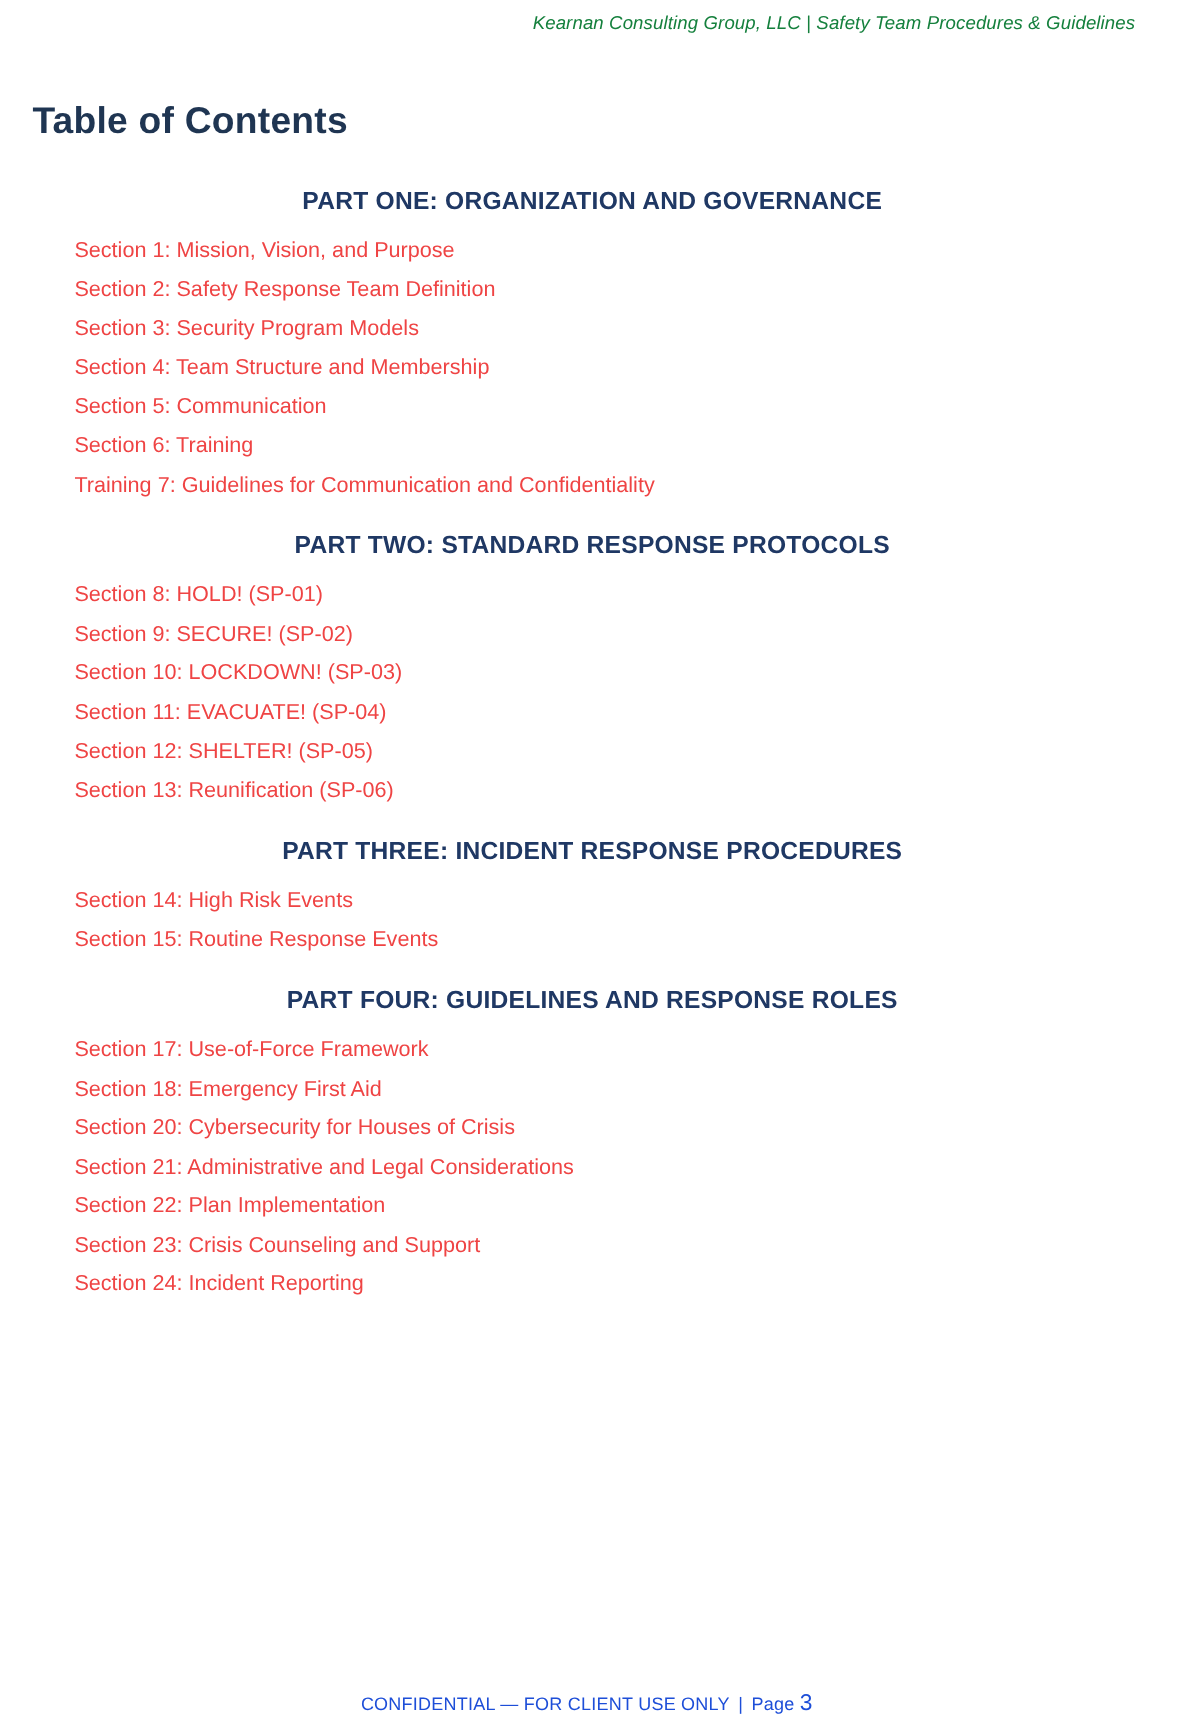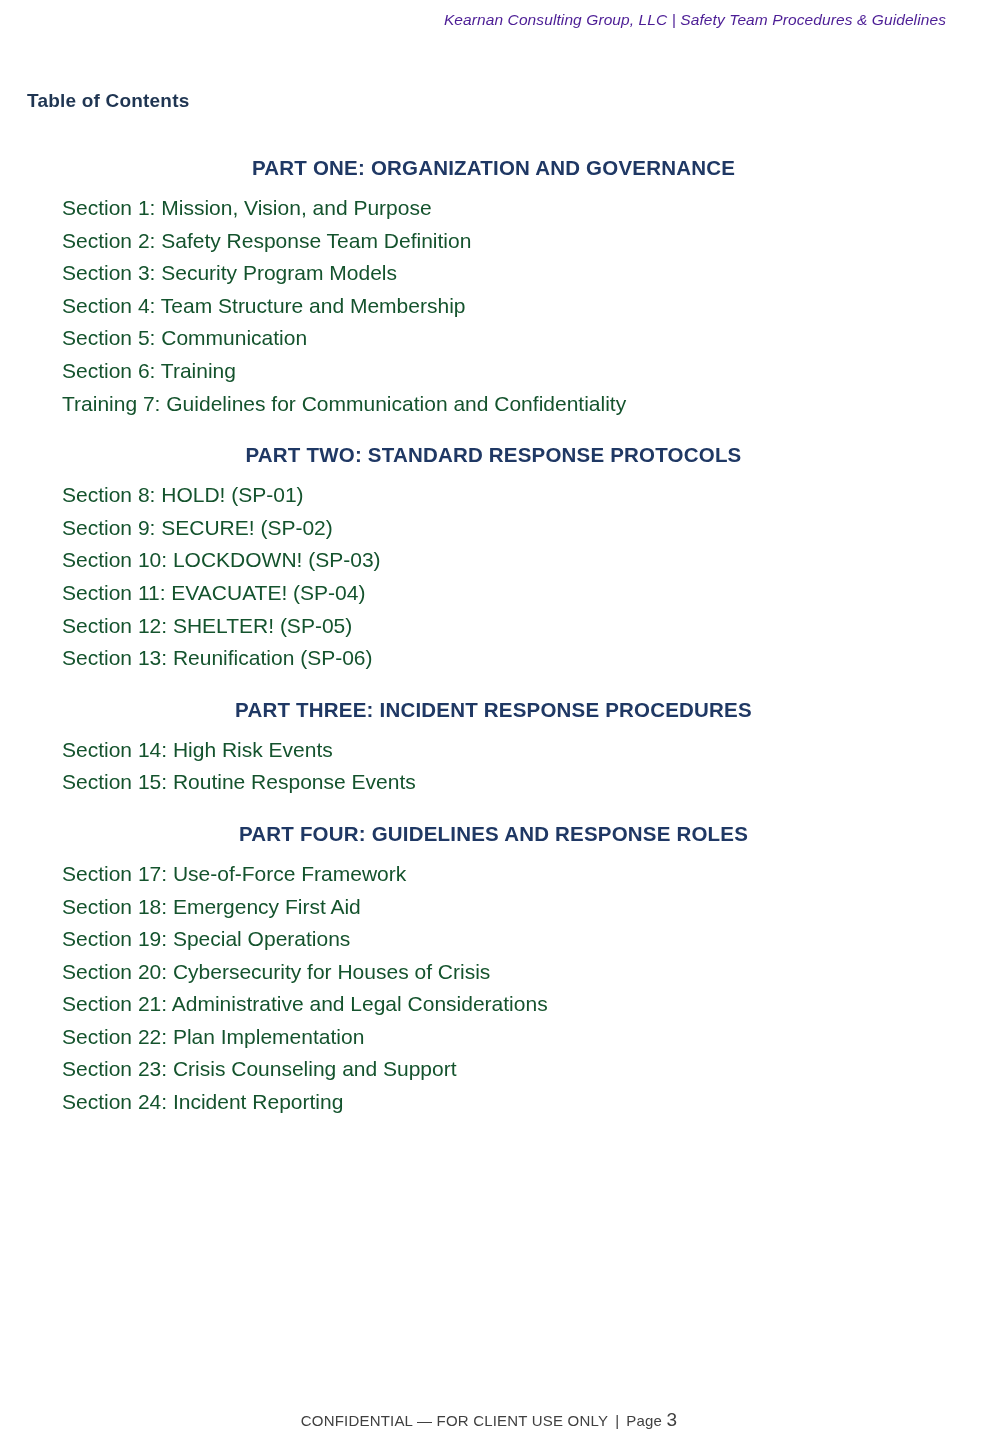--- a/index.html
+++ b/index.html
@@ -10,63 +10,63 @@
     font-family: "Liberation Sans", sans-serif;
     position: relative;
     overflow: hidden;
   }
   .page-header {
     position: absolute;
     top: 11px;
     right: 54px;
     font-size: 15.5px;
     font-style: italic;
-    color: #4c1d95;
+    color: #15803d;
     letter-spacing: 0.1px;
   }
   .content {
     padding: 85px 40px 0 27px;
   }
   .doc-title {
-    font-size: 19px;
+    font-size: 31px;
     font-weight: bold;
     color: #1f3552;
     line-height: 32px;
     letter-spacing: 0.2px;
   }
   .part-heading {
     margin-top: 22px;
     font-size: 20.5px;
     font-weight: bold;
     color: #1f3864;
     line-height: 25px;
     letter-spacing: 0.2px;
     text-align: center;
   }
   .part-heading.first { margin-top: 38px; }
   .section-list {
     margin-top: 12px;
     padding-left: 35px; 
   }
   .section-item {
-    font-size: 21px;
-    color: #14532d;
+    font-size: 18px;
+    color: #ef4444;
     line-height: 32.6px;
     white-space: pre;
   }
   .page-footer {
     position: absolute;
     left: 0;
     bottom: 12px;
     width: 100%;
     box-sizing: border-box;
     padding-right: 22px;
     text-align: center;
     font-size: 15px;
-    color: #404040;
+    color: #1d4ed8;
     letter-spacing: 0.2px;
   }
   .page-footer .sep { padding: 0 7px; }
   .page-footer .page-num {
     font-size: 19px;
   }
 </style>
 </head>
 <body>
 
@@ -100,21 +100,20 @@
   <div class="part-heading">PART THREE: INCIDENT RESPONSE PROCEDURES</div>
   <div class="section-list">
     <div class="section-item">Section 14: High Risk Events</div>
     <div class="section-item">Section 15: Routine Response Events</div>
   </div>
 
   <div class="part-heading">PART FOUR: GUIDELINES AND RESPONSE ROLES</div>
   <div class="section-list">
     <div class="section-item">Section 17: Use-of-Force Framework</div>
     <div class="section-item">Section 18: Emergency First Aid</div>
-    <div class="section-item">Section 19: Special Operations</div>
     <div class="section-item">Section 20: Cybersecurity for Houses of Crisis</div>
     <div class="section-item">Section 21: Administrative and Legal Considerations</div>
     <div class="section-item">Section 22: Plan Implementation</div>
     <div class="section-item">Section 23: Crisis Counseling and Support</div>
     <div class="section-item">Section 24: Incident Reporting</div>
   </div>
 
 </div>
 
 <div class="page-footer">

